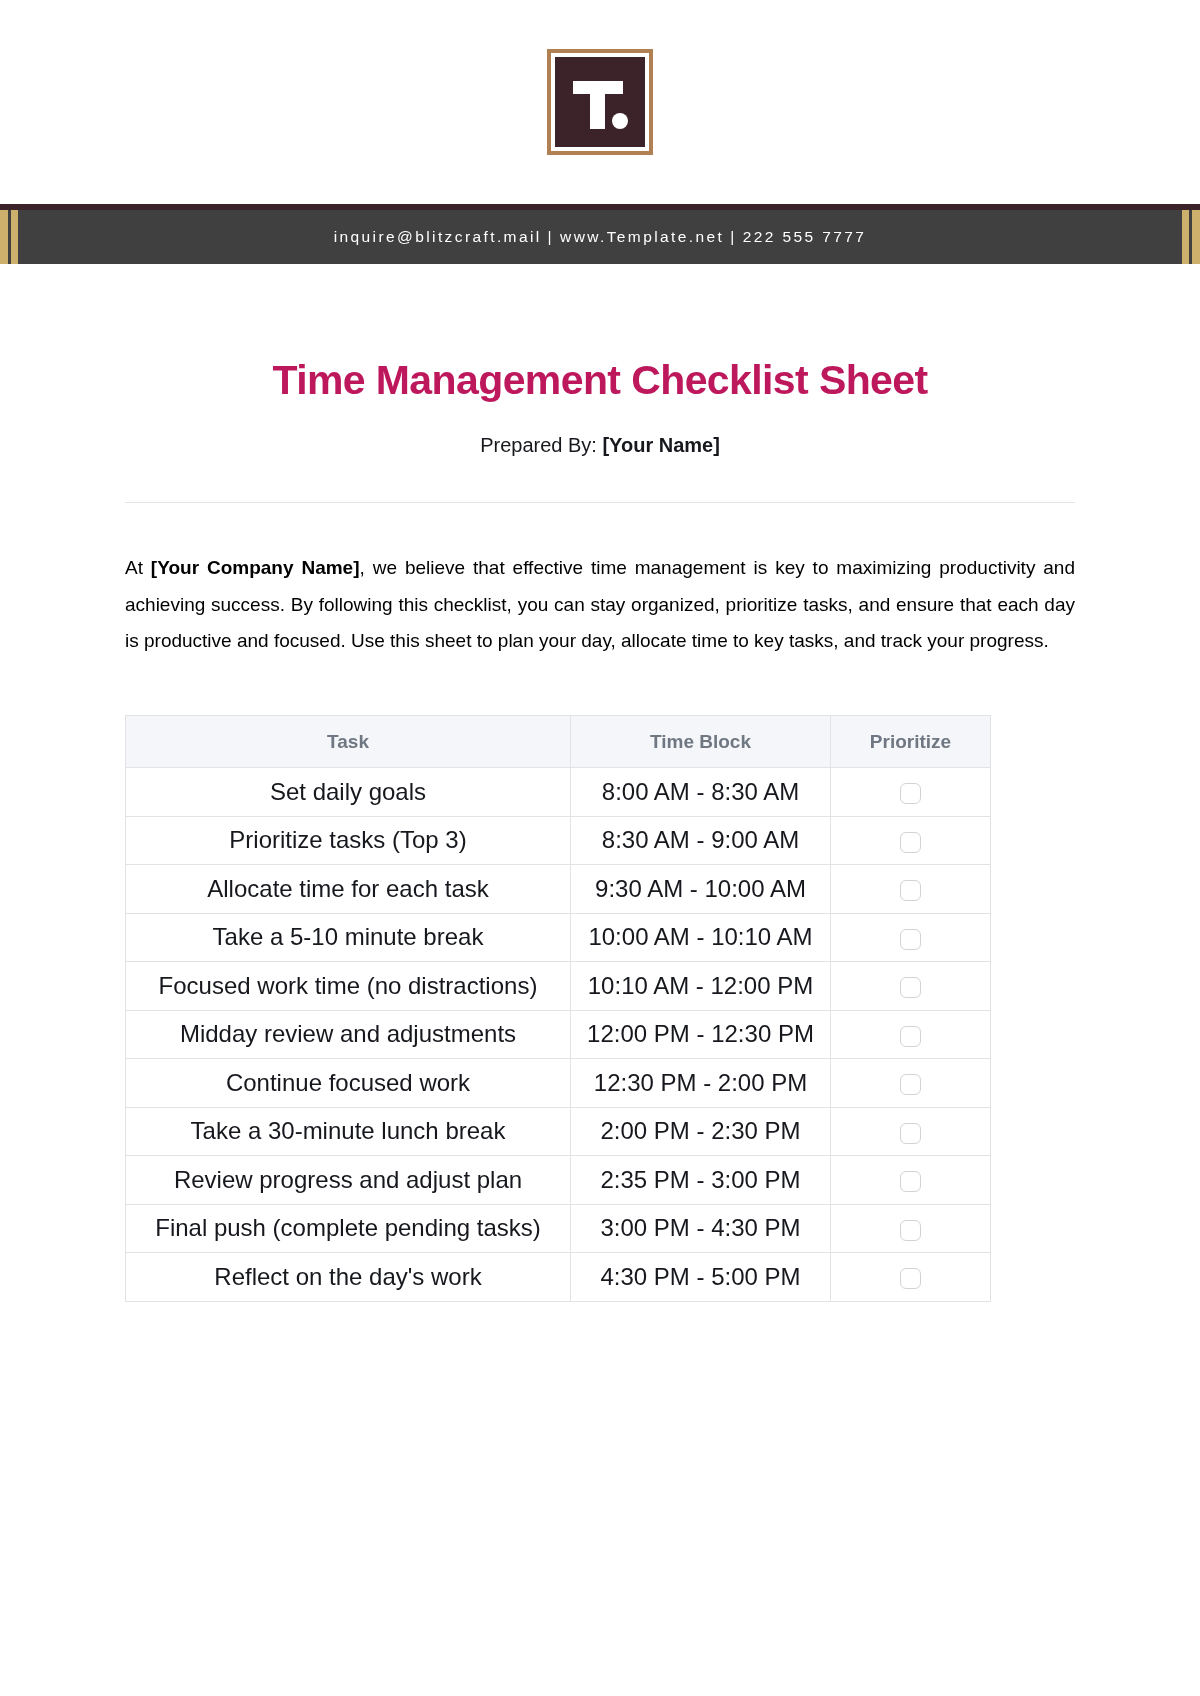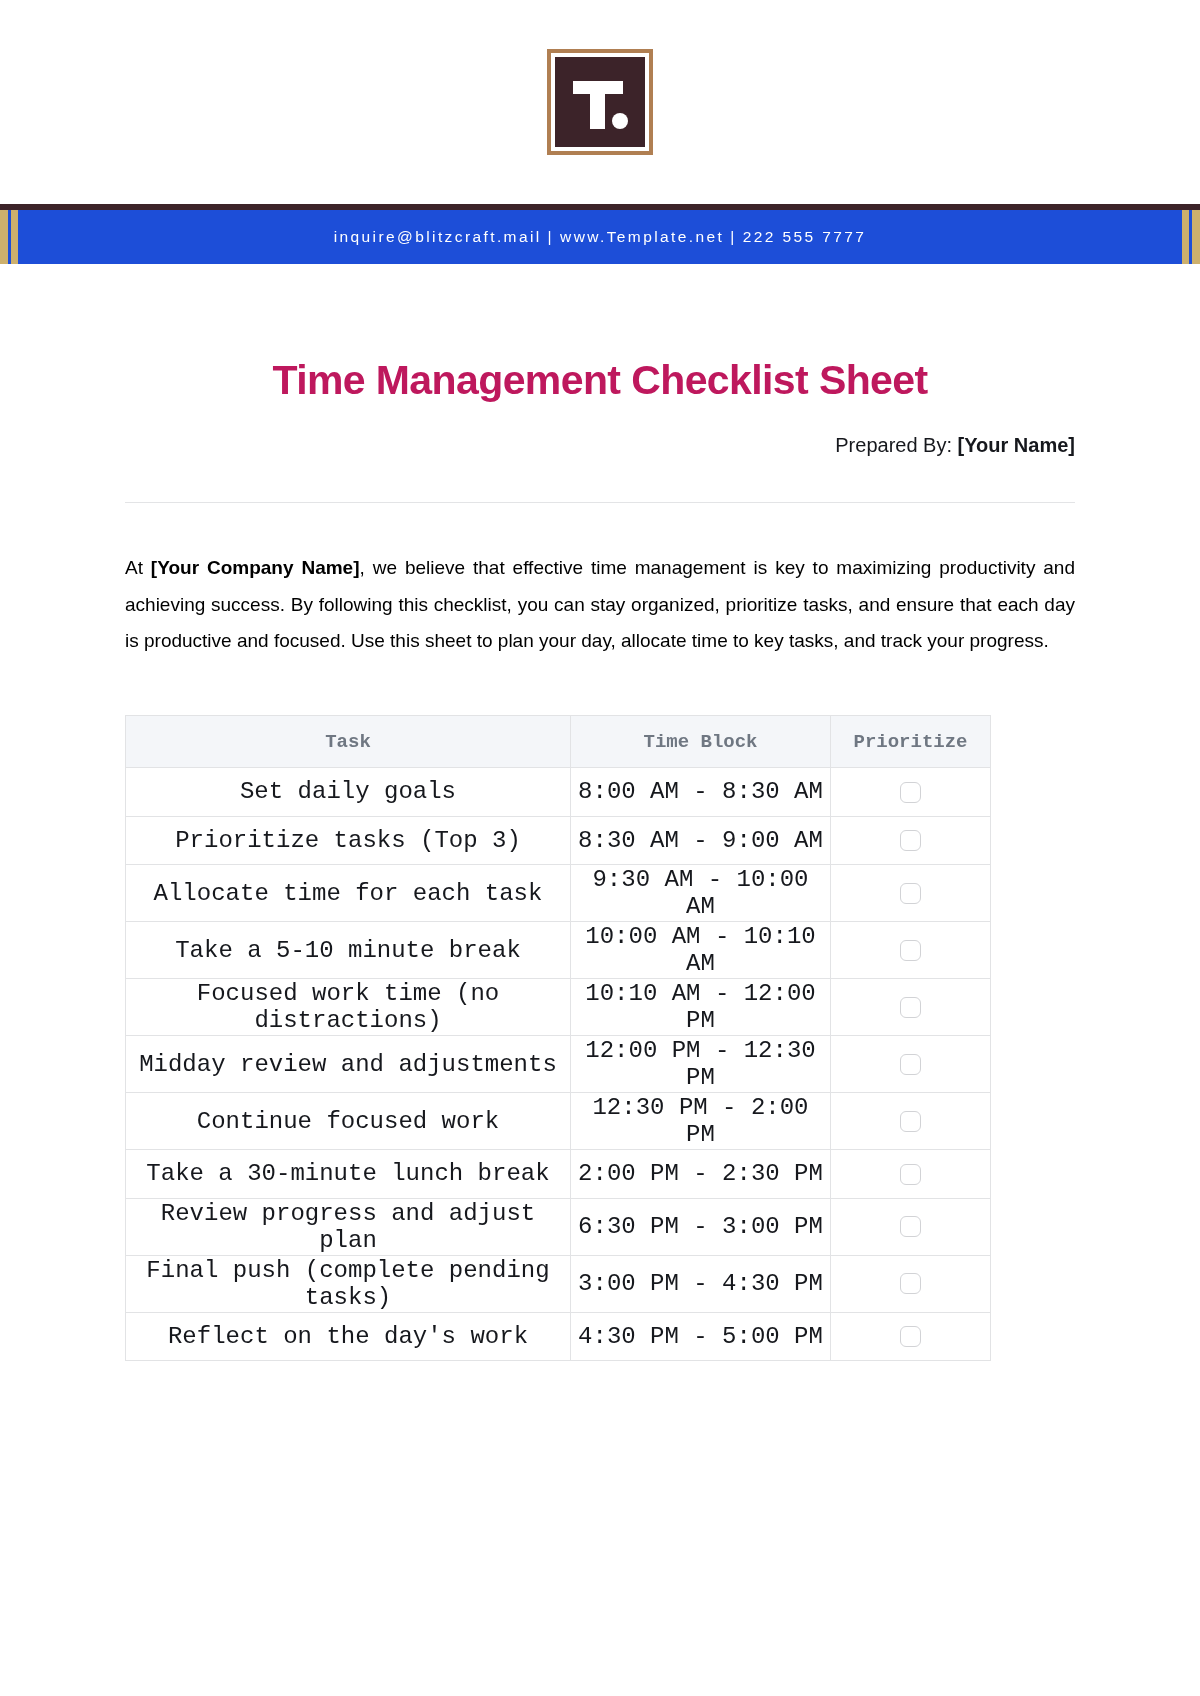--- a/index.html
+++ b/index.html
@@ -57,21 +57,21 @@
     width: 16px;
     height: 16px;
     border-radius: 50%;
     background: #ffffff;
   }
 
   
   .contact-bar {
     position: relative;
     height: 60px;
-    background: #1d4ed8;
+    background: #404040;
     border-top: 6px solid #3c2329;
     display: flex;
     align-items: center;
     justify-content: center;
   }
   .stripe {
     position: absolute;
     top: 0;
     bottom: 0;
     width: 8px;
@@ -98,21 +98,21 @@
   .title {
     text-align: center;
     font-size: 41px;
     font-weight: bold;
     letter-spacing: -0.6px;
     color: #be185d;
     margin: 93px 0 0 0;
     line-height: 1.15;
   }
   .subtitle {
-    text-align: right;
+    text-align: center;
     font-size: 20px;
     color: #16181d;
     margin: 30px 0 0 0;
     font-weight: normal;
   }
   .subtitle b { font-weight: bold; }
 
   .divider {
     height: 1px;
     background: #e3e4e6;
@@ -127,21 +127,20 @@
     color: #000000;
   }
   .intro b { font-weight: bold; }
 
   
   table.checklist {
     width: 865px;
     margin: 55px 0 0 0;
     border-collapse: collapse;
     table-layout: fixed;
-    font-family: Liberation Mono, monospace;
   }
   table.checklist th,
   table.checklist td {
     border: 1px solid #e2e3e5;
     text-align: center;
     font-size: 24px;
   }
   table.checklist thead th {
     background: #f4f6f9;
     color: #6f7782;
@@ -252,21 +251,21 @@
           <td>12:30 PM - 2:00 PM</td>
           <td><span class="checkbox"></span></td>
         </tr>
         <tr>
           <td>Take a 30-minute lunch break</td>
           <td>2:00 PM - 2:30 PM</td>
           <td><span class="checkbox"></span></td>
         </tr>
         <tr>
           <td>Review progress and adjust plan</td>
-          <td>6:30 PM - 3:00 PM</td>
+          <td>2:35 PM - 3:00 PM</td>
           <td><span class="checkbox"></span></td>
         </tr>
         <tr>
           <td>Final push (complete pending tasks)</td>
           <td>3:00 PM - 4:30 PM</td>
           <td><span class="checkbox"></span></td>
         </tr>
         <tr>
           <td>Reflect on the day's work</td>
           <td>4:30 PM - 5:00 PM</td>

